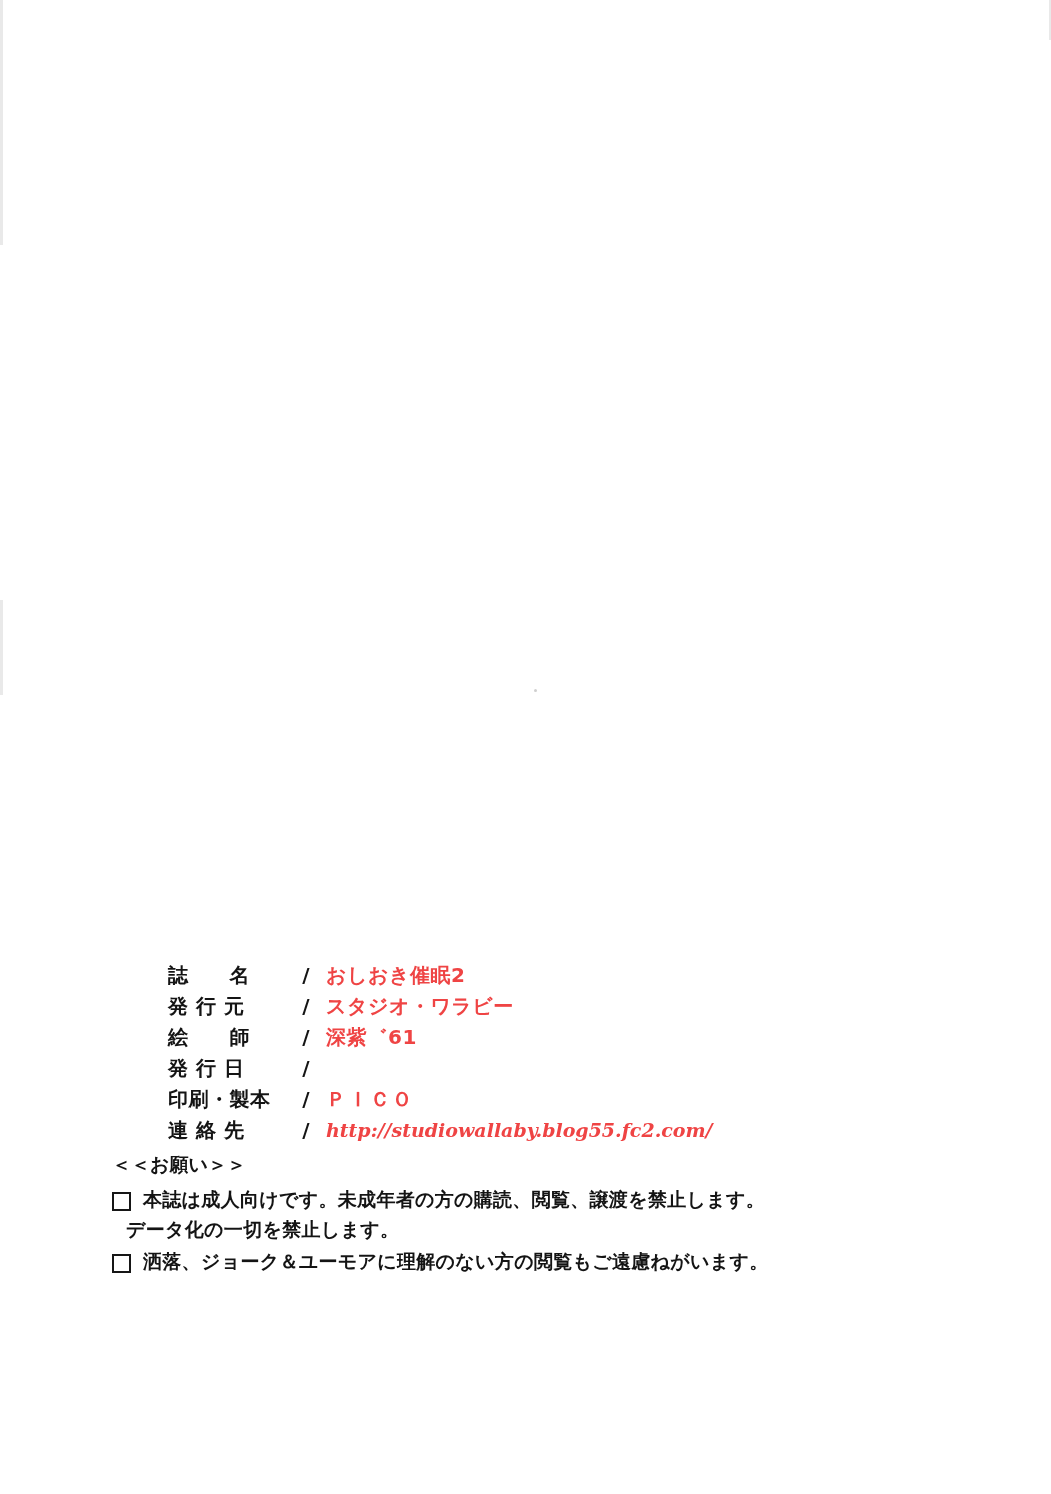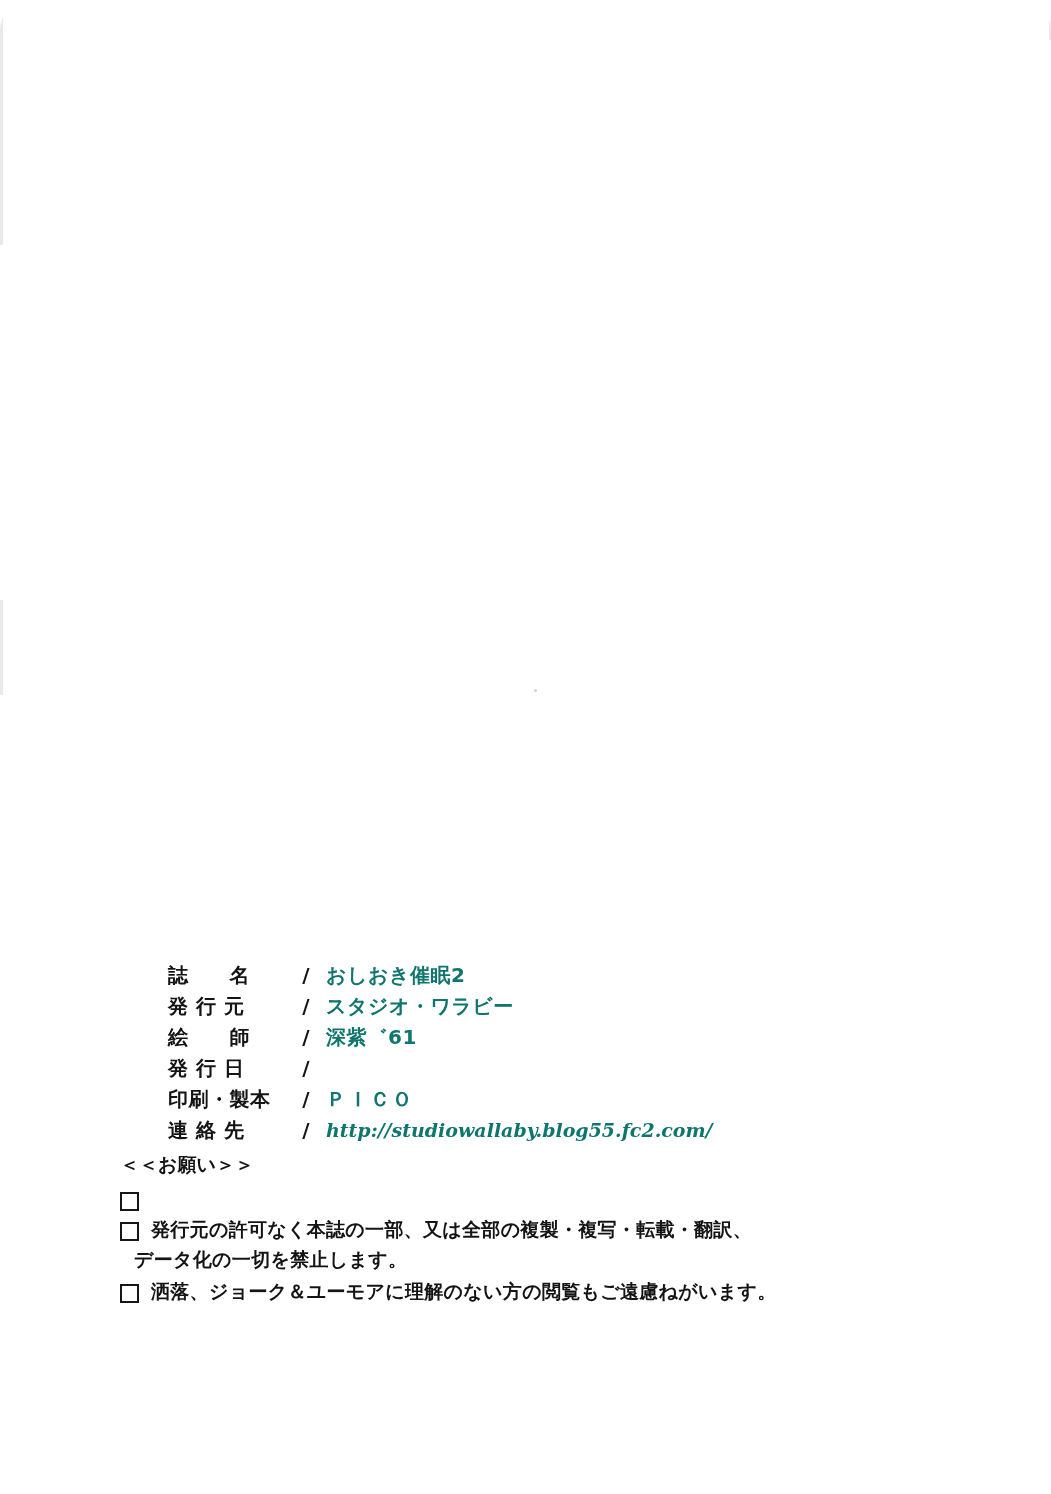--- a/index.html
+++ b/index.html
@@ -8,21 +8,20 @@
     background: #ffffff;
   }
   .page {
     position: relative;
     width: 1051px;
     height: 1494px;
     background: #ffffff;
     overflow: hidden;
     font-family: "DejaVu Sans", sans-serif;
     color: #1a1a1a;
-    border-radius: 30px;
   }
   
   .edge-mark {
     position: absolute;
     background: #e9e9e9;
   }
   .edge-left-top { left: 0; top: 0; width: 3px; height: 245px; }
   .edge-left-mid { left: 0; top: 600px; width: 3px; height: 95px; }
   .edge-right-top { right: 0; top: 0; width: 2px; height: 40px; }
   .dust-speck {
@@ -60,38 +59,38 @@
   .colo-slash {
     width: 40px;
     font-size: 20px;
     font-weight: bold;
     text-align: center;
     color: #141414;
   }
   .colo-value {
     font-size: 20px;
     font-weight: bold;
-    color: #0f766e;
+    color: #ef4444;
     letter-spacing: 0.5px;
   }
   .colo-value.serif-italic {
     font-family: "DejaVu Serif", serif;
     font-style: italic;
     font-weight: bold;
     font-size: 19px;
     letter-spacing: 0px;
   }
   .colo-value.mono-wide {
     letter-spacing: 2px;
   }
 
   
   .notice {
     position: absolute;
-    left: 120px;
+    left: 112px;
     top: 1152px;
     width: 810px;
   }
   .notice-title {
     font-size: 19px;
     font-weight: bold;
     margin-bottom: 8px;
     margin-left: 0px;
     color: #141414;
   }
@@ -175,26 +174,23 @@
     </div>
 
   </div>
 
   <div class="notice">
 
     <div class="notice-title">＜＜お願い＞＞</div>
 
     <div class="notice-item">
       <div class="checkbox"></div>
-    </div>
-
-    <div class="notice-item">
-      <div class="checkbox"></div>
-      <div class="notice-text">発行元の許可なく本誌の一部、又は全部の複製・複写・転載・翻訳、</div>
-    </div>
+      <div class="notice-text">本誌は成人向けです。未成年者の方の購読、閲覧、譲渡を禁止します。</div>
+    </div>
+
     <div class="notice-cont">データ化の一切を禁止します。</div>
 
 
 
     <div class="notice-item">
       <div class="checkbox"></div>
       <div class="notice-text">洒落、ジョーク＆ユーモアに理解のない方の閲覧もご遠慮ねがいます。</div>
     </div>
 
   </div>

